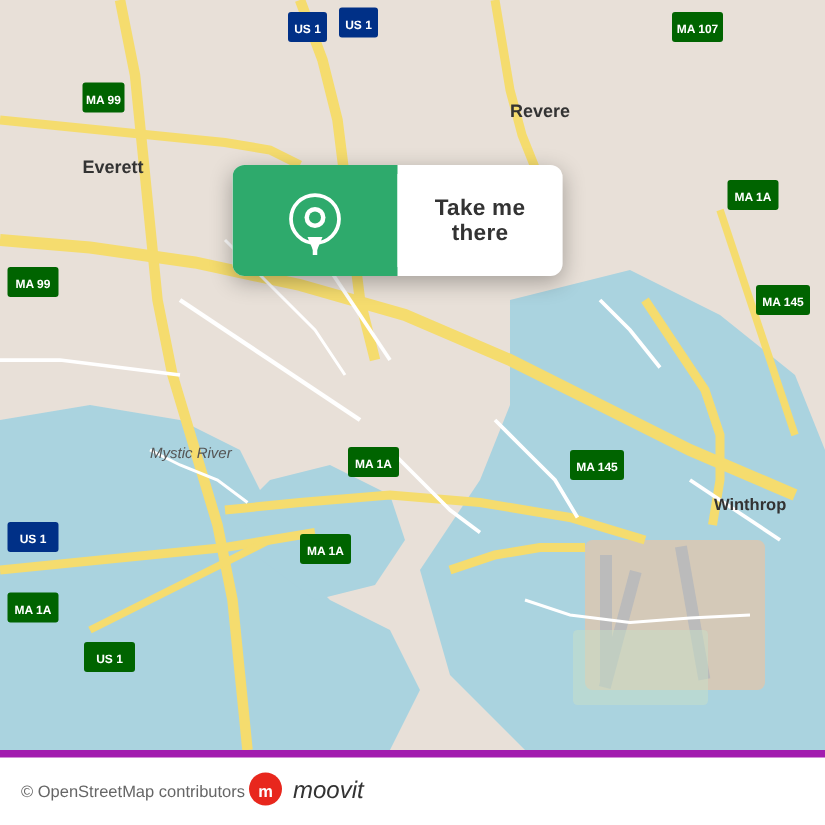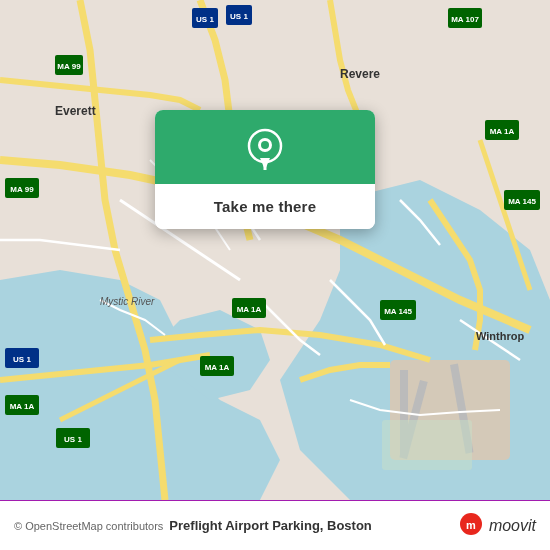--- a/index.html
+++ b/index.html
@@ -31,21 +31,20 @@
     #popup-card {
       position: absolute;
       top: 110px;
       left: 155px;
       width: 220px;
       background: #fff;
       border-radius: 8px;
       box-shadow: 0 4px 15px rgba(0,0,0,0.3);
       overflow: hidden;
       display: flex;
-      flex-direction: column;
       align-items: center;
     }
 
     #popup-green-area {
       background: #2eaa6c;
       width: 100%;
       padding: 18px 20px 14px 20px;
       display: flex;
       justify-content: center;
       align-items: center;
@@ -67,21 +66,21 @@
       color: #333;
       text-align: center;
       letter-spacing: 0.2px;
     }
 
     
     #bottom-bar {
       width: 550px;
       height: 50px;
       background: #fff;
-      border-top: 1px solid #a21caf;
+      border-top: 5px solid #a21caf;
       display: flex;
       align-items: center;
       justify-content: flex-start;
       padding: 0 14px;
     }
 
     #attribution-text {
       font-size: 11px;
       color: #666;
     }
@@ -224,21 +223,20 @@
         <path d="M21,32 L21,42" stroke="white" stroke-width="3" stroke-linecap="round"></path>
         <polygon points="16,30 26,30 21,42" fill="white"></polygon>
       </svg>
     </div>
     <button id="popup-button">Take me there</button>
   </div>
 </div>
 
 <div id="bottom-bar">
   <span id="attribution-text">© OpenStreetMap contributors</span>
-  <span id="place-name">Preflight Airport Parking, Boston</span>
   <div id="moovit-logo">
 
     <svg id="moovit-icon" viewBox="0 0 28 28" xmlns="http://www.w3.org/2000/svg">
       <ellipse cx="14" cy="12" rx="11" ry="11" fill="#e8271d"></ellipse>
       <path d="M14,22 L8,14 L14,12 L20,14 Z" fill="#e8271d"></path>
       <text x="14" y="17" text-anchor="middle" font-size="11" fill="white" font-weight="bold" font-family="Arial">m</text>
     </svg>
     <span id="moovit-text">moovit</span>
   </div>
 </div>

